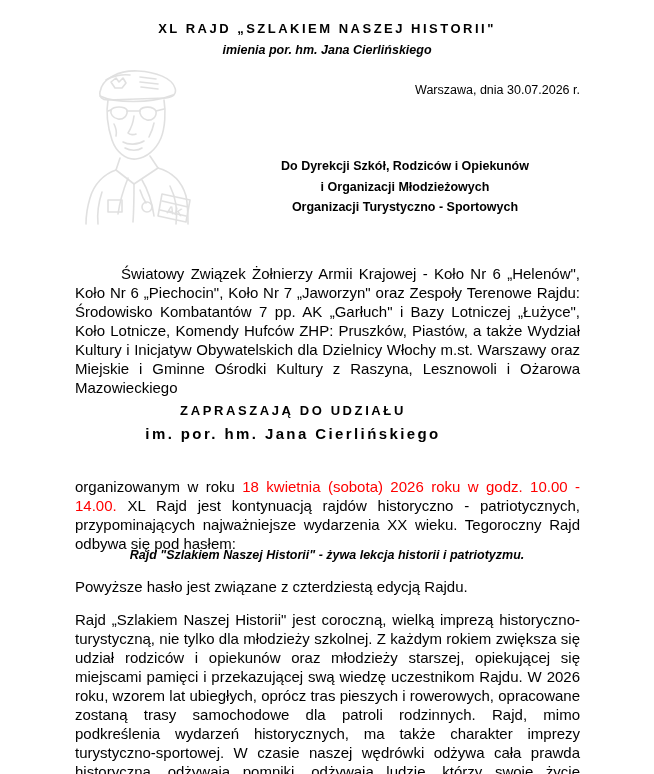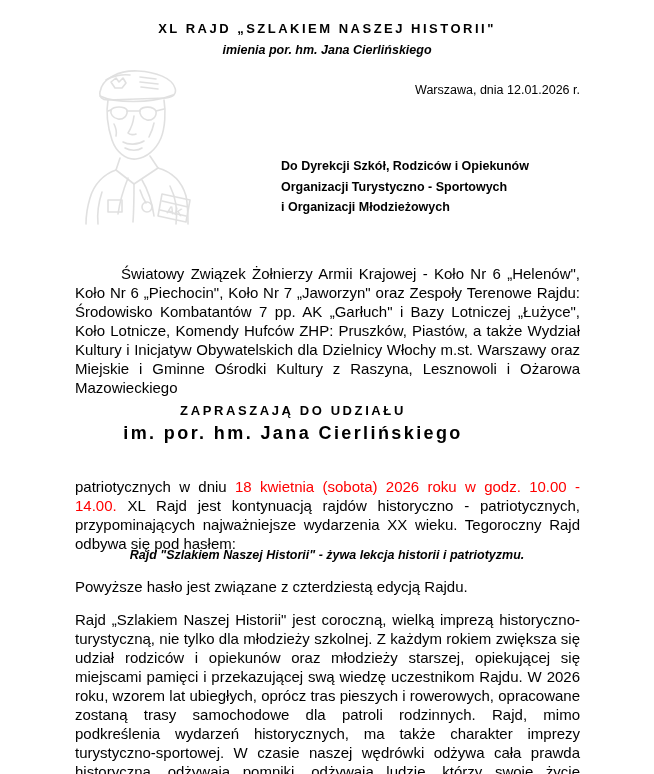--- a/index.html
+++ b/index.html
@@ -74,20 +74,21 @@
   }
 
   
   .addressee {
     position: absolute;
     left: 281px;
     top: 156px;
     font-size: 12.5px;
     font-weight: bold;
     line-height: 20.5px;
+    text-align: center;
   }
   .addressee div { white-space: nowrap; }
 
   
   .body-block {
     position: absolute;
     left: 75px;
     width: 505px;
   }
   p.para {
@@ -122,21 +123,21 @@
     font-size: 13px;
     letter-spacing: 2.6px;
     line-height: 23px;
   }
   .invite .ln2 {
     font-size: 13px;
     letter-spacing: 2.6px;
     line-height: 23px;
   }
   .invite .ln3 {
-    font-size: 18px;
+    font-size: 15px;
     letter-spacing: 2.4px;
     line-height: 23px;
   }
 
   
   .motto {
     position: absolute;
     left: 0;
     top: 546px;
     width: 654px;
@@ -200,39 +201,39 @@
         <path d="M62 124 C64 130, 66 134, 68 137"></path>
         <circle cx="69" cy="141" r="5"></circle>
 
         <path d="M84 128 L112 134 L108 156 L80 150 Z"></path>
         <path d="M84 135 L110 141 M82 144 L108 150"></path>
       </g>
       <text x="88" y="147" font-family="Liberation Sans, sans-serif" font-size="11" font-weight="bold" fill="#9a9a9a" transform="rotate(12 88 147)">AK</text>
     </svg>
   </div>
 
-  <div class="date-line">Warszawa, dnia 12.01.2026 r.</div>
+  <div class="date-line">Warszawa, dnia 30.07.2026 r.</div>
 
   <div class="addressee">
     <div>Do Dyrekcji Szkół, Rodziców i Opiekunów</div>
+    <div>i Organizacji Młodzieżowych</div>
     <div>Organizacji Turystyczno - Sportowych</div>
-    <div>i Organizacji Młodzieżowych</div>
   </div>
 
   <div class="body-block orgs">
     <p class="para indent">Światowy Związek Żołnierzy Armii Krajowej - Koło Nr 6 „Helenów", Koło Nr 6 „Piechocin", Koło Nr 7 „Jaworzyn" oraz Zespoły Terenowe Rajdu: Środowisko Kombatantów 7 pp. AK „Garłuch" i Bazy Lotniczej „Łużyce", Koło Lotnicze, Komendy Hufców ZHP: Pruszków, Piastów, a także Wydział Kultury i Inicjatyw Obywatelskich dla Dzielnicy Włochy m.st. Warszawy oraz Miejskie i Gminne Ośrodki Kultury z Raszyna, Lesznowoli i Ożarowa Mazowieckiego</p>
   </div>
 
   <div class="invite">
     <div class="ln ln1">ZAPRASZAJĄ DO UDZIAŁU</div>
     <div class="ln ln3">im. por. hm. Jana Cierlińskiego</div>
   </div>
 
   <div class="body-block organized">
-    <p class="para"><span>patriotycznych w dniu </span><span class="red">18 kwietnia (sobota) 2026 roku w godz. 10.00 - 14.00.</span><span> XL Rajd jest kontynuacją rajdów historyczno - patriotycznych, przypominających najważniejsze wydarzenia XX wieku. Tegoroczny Rajd odbywa się pod hasłem:</span></p>
+    <p class="para"><span>organizowanym w roku </span><span class="red">18 kwietnia (sobota) 2026 roku w godz. 10.00 - 14.00.</span><span> XL Rajd jest kontynuacją rajdów historyczno - patriotycznych, przypominających najważniejsze wydarzenia XX wieku. Tegoroczny Rajd odbywa się pod hasłem:</span></p>
   </div>
 
   <div class="motto">Rajd "Szlakiem Naszej Historii" - żywa lekcja historii i patriotyzmu.</div>
 
   <div class="body-block motto-note">
     <p class="para">Powyższe hasło jest związane z czterdziestą edycją Rajdu.</p>
   </div>
 
   <div class="body-block closing">
     <p class="para">Rajd „Szlakiem Naszej Historii" jest coroczną, wielką imprezą historyczno-turystyczną, nie tylko dla młodzieży szkolnej. Z każdym rokiem zwiększa się udział rodziców i opiekunów oraz młodzieży starszej, opiekującej się miejscami pamięci i przekazującej swą wiedzę uczestnikom Rajdu. W 2026 roku, wzorem lat ubiegłych, oprócz tras pieszych i rowerowych, opracowane zostaną trasy samochodowe dla patroli rodzinnych. Rajd, mimo podkreślenia wydarzeń historycznych, ma także charakter imprezy turystyczno-sportowej. W czasie naszej wędrówki odżywa cała prawda historyczna, odżywają pomniki, odżywają ludzie, którzy swoje życie poświęcili dla niepodległości Ojczyzny. Idziemy więc do najważniejszych miejsc pamięci, aby oddać hołd wszystkim patriotom, poległym i pomordowanym, prześladowanym i poniżanym.</p>

